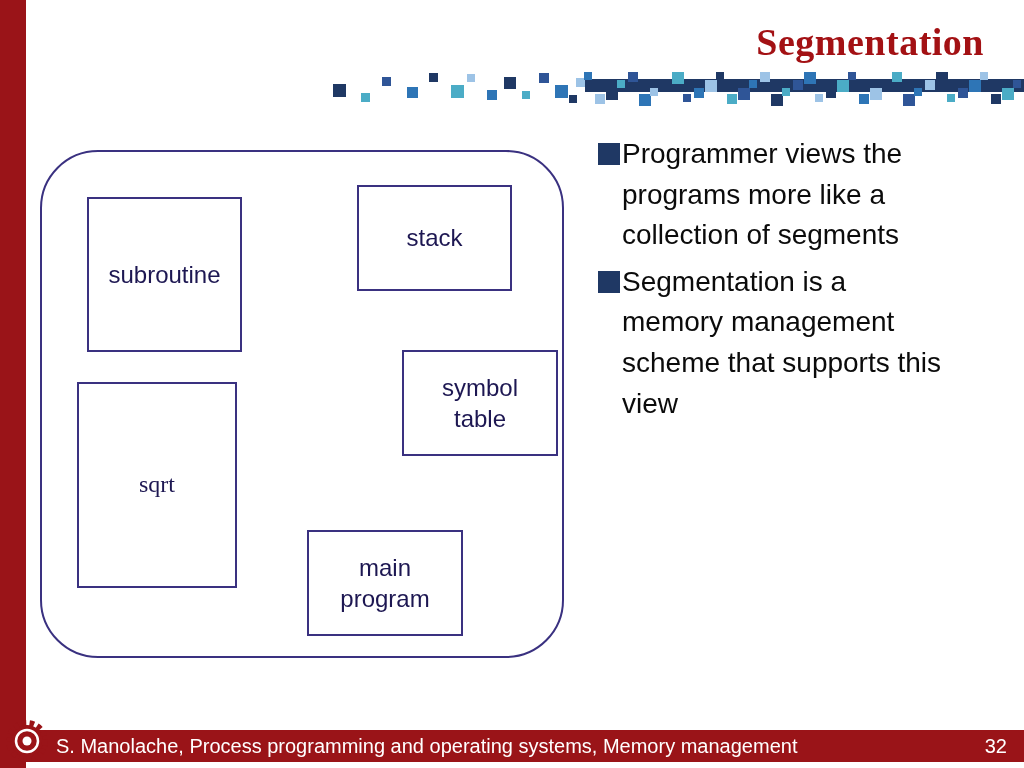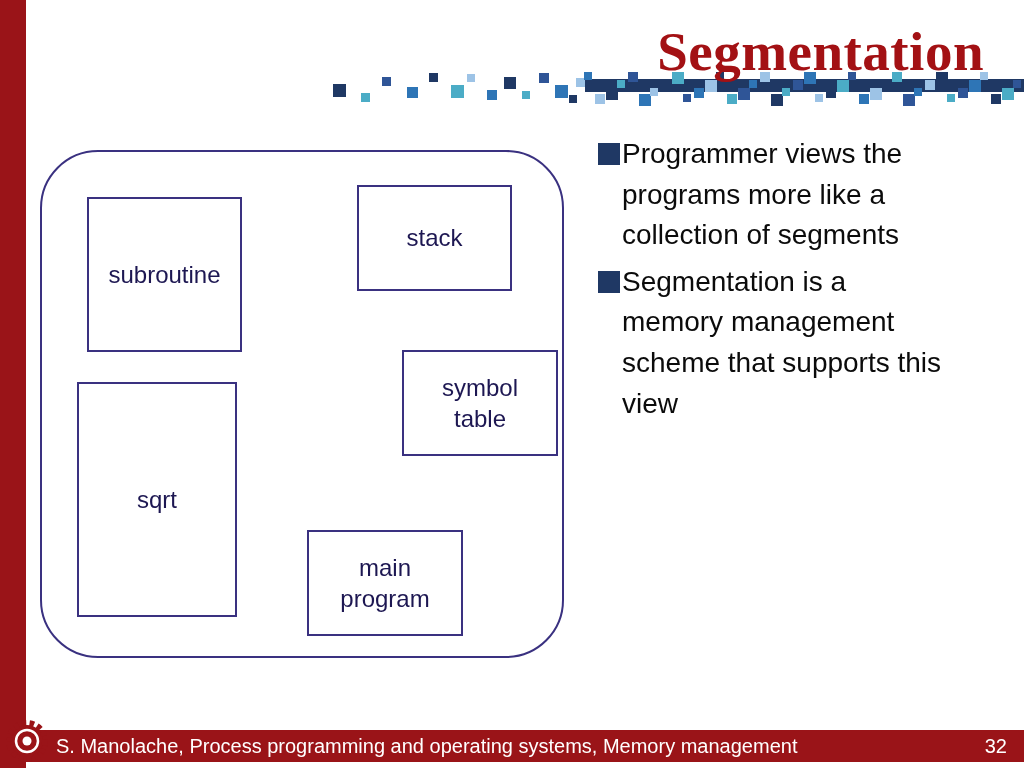--- a/index.html
+++ b/index.html
@@ -18,21 +18,21 @@
     width: 26px; height: 768px;
     background: #9A1418;
   }
 
   
   .title {
     position: absolute; top: 20px; right: 40px;
     margin: 0;
     font-family: "Liberation Serif", serif;
     font-weight: bold;
-    font-size: 55px;
+    font-size: 38px;
     color: #A31114;
     letter-spacing: 0.5px;
   }
 
   
   .pixel-band {
     position: absolute; inset: 0;
     pointer-events: none;
   }
   .pixel-band .px { position: absolute; }
@@ -52,21 +52,21 @@
     display: flex; align-items: center; justify-content: center;
     text-align: center;
     color: #1D1752;
     font-size: 24px;
     line-height: 1.3;
   }
   .seg-box .lbl { display: block; }
   .box-subroutine   { left: 45px;  top: 45px;  width: 155px; height: 155px; }
   .box-stack        { left: 315px; top: 33px;  width: 155px; height: 106px; }
   .box-symbol-table { left: 360px; top: 198px; width: 156px; height: 106px; }
-  .box-sqrt         { left: 35px;  top: 230px; width: 160px; height: 235px; }
+  .box-sqrt         { left: 35px;  top: 230px; width: 160px; height: 206px; font-family: Liberation Serif, serif; }
   .box-main-program { left: 265px; top: 378px; width: 156px; height: 106px; }
   .box-symbol-table .lbl, .box-main-program .lbl { width: 112px; }
 
   
   .bullets {
     position: absolute; left: 598px; top: 134px;
     width: 400px;
     list-style: none; margin: 0; padding: 0;
   }
   .bullets li {

